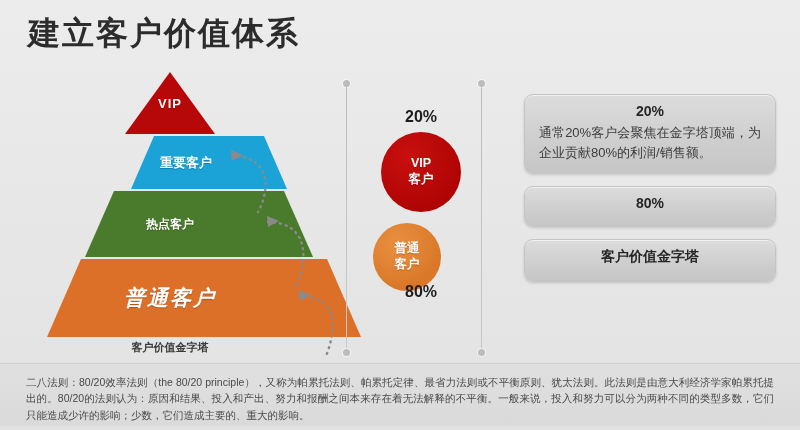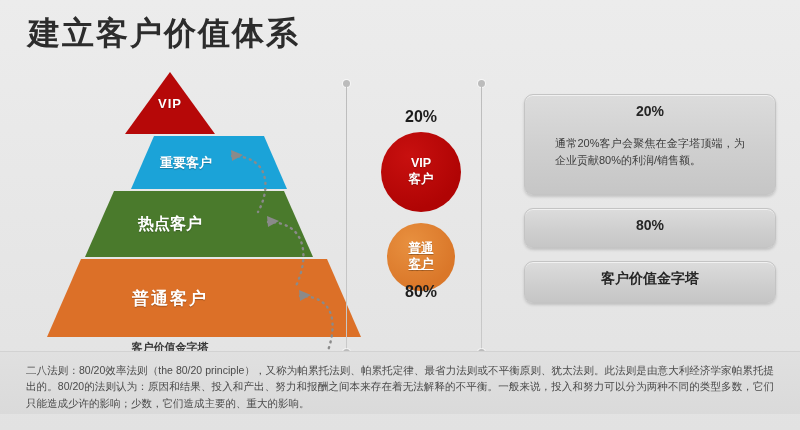--- a/index.html
+++ b/index.html
@@ -35,27 +35,27 @@
   .p-2{ left:16px;top:64px;width:280px;height:53px;}
   .p-2 .shape{position:absolute;left:85px;top:0;width:110px;height:0;
       border-left:23px solid transparent;border-right:23px solid transparent;
       border-bottom:53px solid #1ba3d8;}
   .p-2 span{font-size:13px;}
 
   .p-3{ left:0;top:119px;width:280px;height:66px;}
   .p-3 .shape{position:absolute;left:55px;top:0;width:170px;height:0;
       border-left:29px solid transparent;border-right:29px solid transparent;
       border-bottom:66px solid #4a7a2c;}
-  .p-3 span{font-size:16px;}
+  .p-3 span{font-size:12px;}
 
   .p-4{ left:0;top:187px;width:280px;height:78px;}
   .p-4 .shape{position:absolute;left:17px;top:0;width:246px;height:0;
       border-left:34px solid transparent;border-right:34px solid transparent;
       border-bottom:78px solid #dc7028;}
-  .p-4 span{font-size:17px;letter-spacing:2px;}
+  .p-4 span{font-size:21px;letter-spacing:2px;font-style:italic;}
 
   .pyr-caption{position:absolute;left:0;top:268px;width:280px;text-align:center;
      font-size:11px;font-weight:700;color:#3a3a3a;}
 
   .arrows{position:absolute;left:180px;top:72px;width:130px;height:230px;}
 
   
   .divider{position:absolute;top:80px;height:276px;width:3px;}
   .divider .line{position:absolute;left:1px;top:4px;width:1px;height:268px;
       background:linear-gradient(180deg,#bcbcbc,#c9c9c9);}
@@ -68,33 +68,33 @@
 
   
   .circles{position:absolute;left:362px;top:80px;width:118px;height:276px;}
   .pct{position:absolute;width:100%;text-align:center;font-size:16px;font-weight:700;color:#1d1d1d;}
   .pct.top{top:28px;}
   .pct.bot{top:203px;}
   .circ{position:absolute;border-radius:50%;display:flex;flex-direction:column;
         align-items:center;justify-content:center;color:#fff;font-size:12.5px;
         font-weight:600;line-height:1.25;text-shadow:0 1px 1px rgba(0,0,0,.22);}
   .circ.red{left:19px;top:52px;width:80px;height:80px;background:radial-gradient(circle at 35% 30%,#c8100f,#b00404 70%);}
-  .circ.orange{left:25px;top:143px;width:68px;height:68px;background:radial-gradient(circle at 35% 30%,#e8903f,#da7729 70%);text-decoration:underline;}
+  .circ.orange{left:11px;top:143px;width:68px;height:68px;background:radial-gradient(circle at 35% 30%,#e8903f,#da7729 70%);}
 
   
   .cards{position:absolute;left:524px;top:94px;width:252px;}
   .card{position:relative;margin-bottom:13px;border-radius:9px;padding:8px 14px 10px;
         background:linear-gradient(180deg,#dcdcdc,#cfcfcf 55%,#c6c6c6);
         box-shadow:0 2px 3px rgba(0,0,0,.16),inset 0 1px 0 rgba(255,255,255,.6);
         border:1px solid #c4c4c4;}
   .card h3{margin:0 0 4px;text-align:center;font-size:14px;font-weight:700;color:#262626;}
-  .card p{margin:16px;font-size:11px;line-height:1.5;color:#3c3c3c;text-align:justify;}
+  .card p{margin:0;font-size:13px;line-height:1.5;color:#3c3c3c;text-align:justify;}
 
   
-  .footer{position:absolute;left:0;right:0;bottom:16px;height:62px;
+  .footer{position:absolute;left:0;right:0;bottom:4px;height:62px;
      background:linear-gradient(180deg,#e0e0e0,#dadada);
      border-top:1px solid #d2d2d2;margin-top:29px;}
   .footer p{margin:0;padding:10px 26px 0;font-size:10.5px;line-height:1.55;
      color:#4a4a4a;text-align:justify;}
 </style>
 </head>
 <body>
 
 <div class="slide">
 

